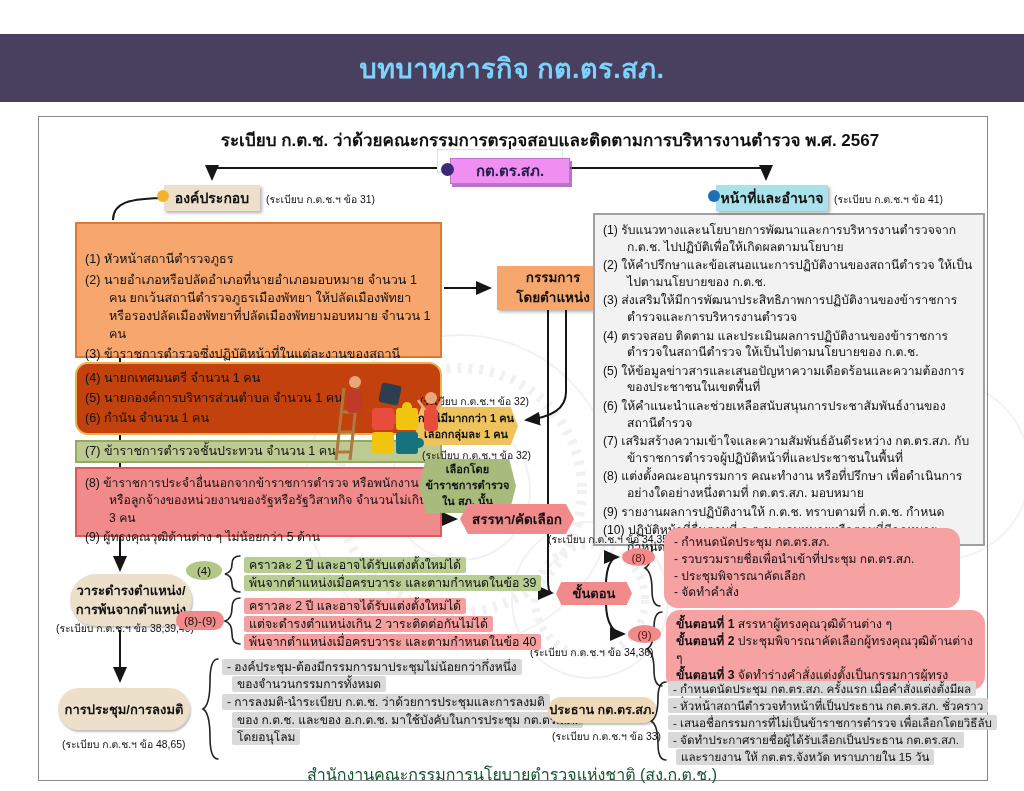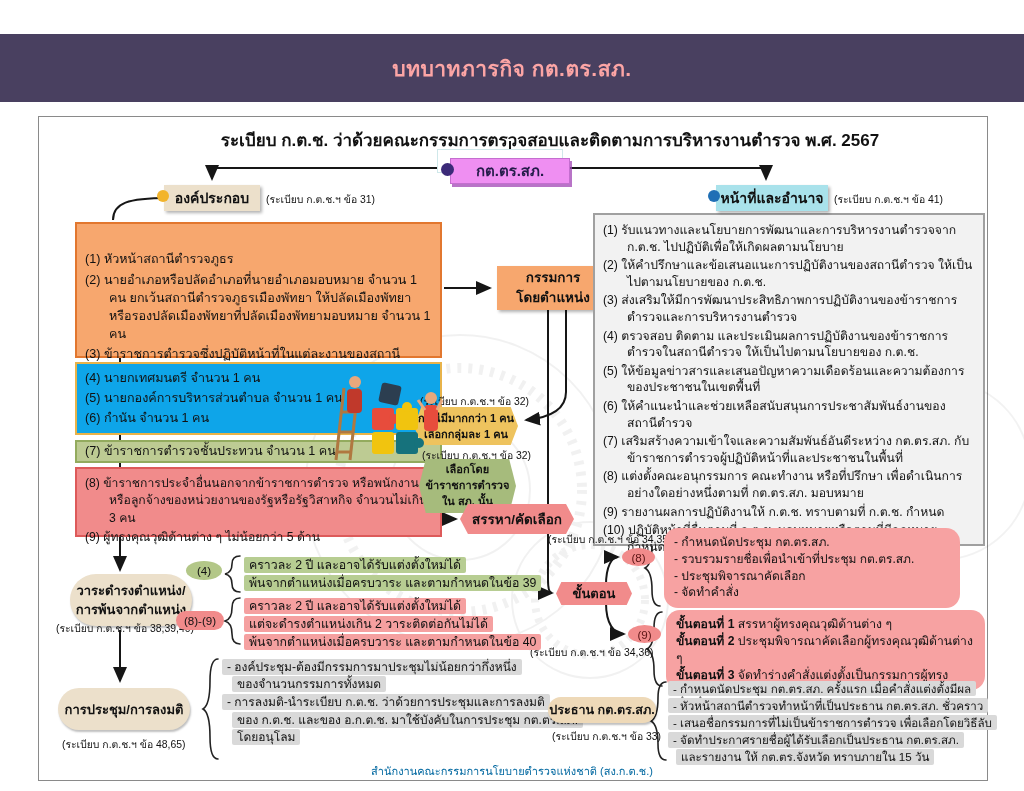--- a/index.html
+++ b/index.html
@@ -1,20 +1,20 @@
 <!DOCTYPE html>
 <html><head>
 <meta charset="utf-8">
 <style>
   html,body{margin:0;padding:0;background:#fff;}
   body{font-family:"Liberation Sans","DejaVu Sans",sans-serif;color:#111;}
   .stage{position:relative;width:1024px;height:791px;background:#fff;overflow:hidden;}
   .abs{position:absolute;}
   .banner{left:0;top:34px;width:1024px;height:68px;background:#494060;display:flex;align-items:center;justify-content:center;}
-  .banner h1{margin:0;color:#fca5a5;font-size:21px;font-weight:700;letter-spacing:.5px;}
+  .banner h1{margin:0;color:#7dd3fc;font-size:27px;font-weight:700;letter-spacing:.5px;}
   .canvas{left:38px;top:116px;width:948px;height:663px;border:1.5px solid #8a8a8a;background:#fff;}
   .maintitle{left:38px;top:126px;width:1024px;text-align:center;font-size:17px;font-weight:700;}
   svg.layer{left:0;top:0;}
   .ref{font-size:10.4px;white-space:nowrap;color:#111;}
   .card{box-shadow:2px 2px 3px rgba(0,0,0,.3);}
   .node{left:450px;top:158px;width:118px;height:24px;background:#ef8ff2;border:1px solid #c46ecf;box-shadow:2px 3px 0 rgba(160,70,180,.75);display:flex;align-items:center;justify-content:center;font-size:15px;font-weight:700;color:#241c4a;}
   .nodeecho{left:437px;top:149px;width:124px;height:22px;border:1.5px solid #cfe8ea;background:#fff;}
   .dot{border-radius:50%;}
   .taglabel{display:flex;align-items:center;justify-content:center;font-weight:700;font-size:14px;}
   .colbox{border-style:solid;border-width:2px;padding:24px 8px;box-sizing:border-box;}
@@ -23,21 +23,21 @@
   .hex{clip-path:polygon(7% 0,93% 0,100% 50%,93% 100%,7% 100%,0% 50%);display:flex;flex-direction:column;align-items:center;justify-content:center;font-weight:700;text-align:center;}
   .badge{border-radius:50%;display:flex;align-items:center;justify-content:center;font-size:11.6px;font-weight:400;}
   .pill{border-radius:26px;background:#ece0cb;font-weight:700;display:flex;flex-direction:column;align-items:center;justify-content:center;text-align:center;box-shadow:1px 2px 2px rgba(0,0,0,.25);}
   .hl{display:table;padding:0 5px;margin:1.5px 0;border-radius:2px;font-size:12.3px;line-height:1.35;white-space:nowrap;}
   .hl.green{background:#b7cd92;}
   .hl.red{background:#f5a0a0;}
   .hl.gray{background:#d9d9d9;font-size:12px;}
   .ind{margin-left:10px;}
   .pinkbox{background:#f7a2a2;border-radius:14px;padding:6px 10px;box-sizing:border-box;font-size:12px;line-height:1.4;}
   .pinkbox .ln{white-space:nowrap;}
-  .footer{left:0;top:762px;width:1024px;text-align:center;font-size:11px;color:#0369a1;}
+  .footer{left:0;top:762px;width:1024px;text-align:center;font-size:16px;color:#14532d;}
 </style>
 </head>
 <body>
 
 <div class="stage">
 
   <div class="abs banner">
     <h1>บทบาทภารกิจ กต.ตร.สภ.</h1>
   </div>
 
@@ -101,21 +101,21 @@
   <div class="abs taglabel card" style="left:716px;top:185px;width:112px;height:26px;background:#a9e2eb;z-index:3;">หน้าที่และอำนาจ</div>
   <div class="abs dot" style="left:708px;top:190px;width:12px;height:12px;background:#1f6fb5;z-index:4;"></div>
   <div class="abs ref" style="left:834px;top:191px;z-index:3;">(ระเบียบ ก.ต.ช.ฯ ข้อ 41)</div>
 
   <div class="abs colbox" style="left:75px;top:222px;width:367px;height:136px;background:#f7a76e;border-color:#e2772f;z-index:2;">
     <div class="itm">(1) หัวหน้าสถานีตำรวจภูธร</div>
     <div class="itm">(2) นายอำเภอหรือปลัดอำเภอที่นายอำเภอมอบหมาย จำนวน 1 คน ยกเว้นสถานีตำรวจภูธรเมืองพัทยา ให้ปลัดเมืองพัทยาหรือรองปลัดเมืองพัทยาที่ปลัดเมืองพัทยามอบหมาย จำนวน 1 คน</div>
     <div class="itm">(3) ข้าราชการตำรวจซึ่งปฏิบัติหน้าที่ในแต่ละงานของสถานีตำรวจ ตามที่หัวหน้าสถานีตำรวจมอบหมาย จำนวนไม่เกิน 4 คน</div>
   </div>
 
-  <div class="abs colbox" style="left:75px;top:362px;width:367px;height:73px;background:#0ea5e9;border-color:#e8b34a;z-index:2;padding-top:4px;">
+  <div class="abs colbox" style="left:75px;top:362px;width:367px;height:73px;background:#c2410c;border-color:#e8b34a;z-index:2;padding-top:4px;border-radius:13px;">
     <div class="itm" style="margin:2px 0;">(4) นายกเทศมนตรี จำนวน 1 คน</div>
     <div class="itm" style="margin:2px 0;">(5) นายกองค์การบริหารส่วนตำบล จำนวน 1 คน</div>
     <div class="itm" style="margin:2px 0;">(6) กำนัน จำนวน 1 คน</div>
   </div>
 
   <div class="abs colbox" style="left:75px;top:440px;width:367px;height:23px;background:#bdcb93;border-color:#93ab5e;z-index:2;padding:1px 8px;">
     <div class="itm" style="margin:0;">(7) ข้าราชการตำรวจชั้นประทวน จำนวน 1 คน</div>
   </div>
 
   <div class="abs colbox" style="left:75px;top:467px;width:367px;height:70px;background:#f18b8b;border-color:#dd5a5a;z-index:2;padding-top:4px;">

